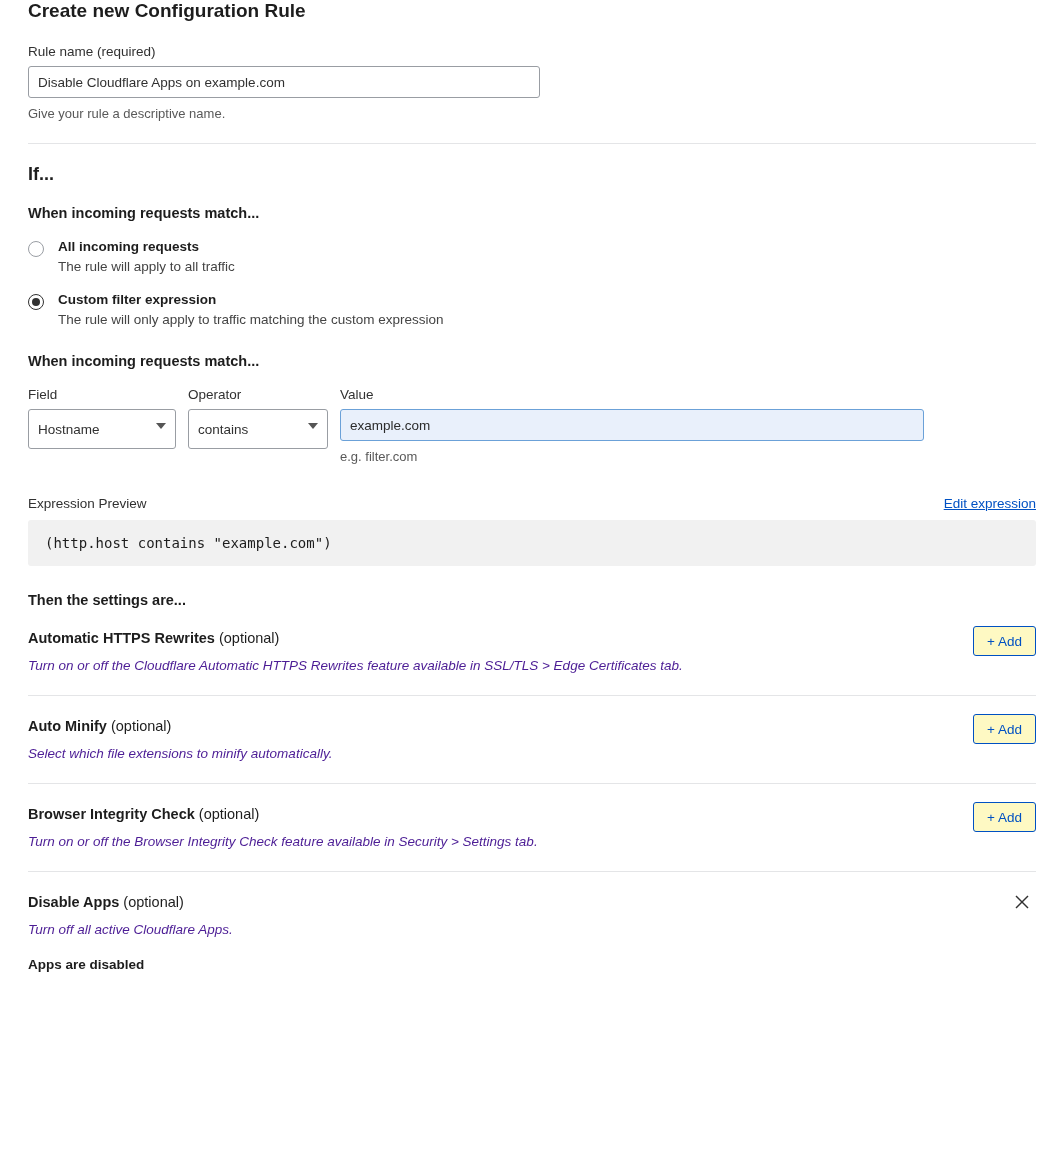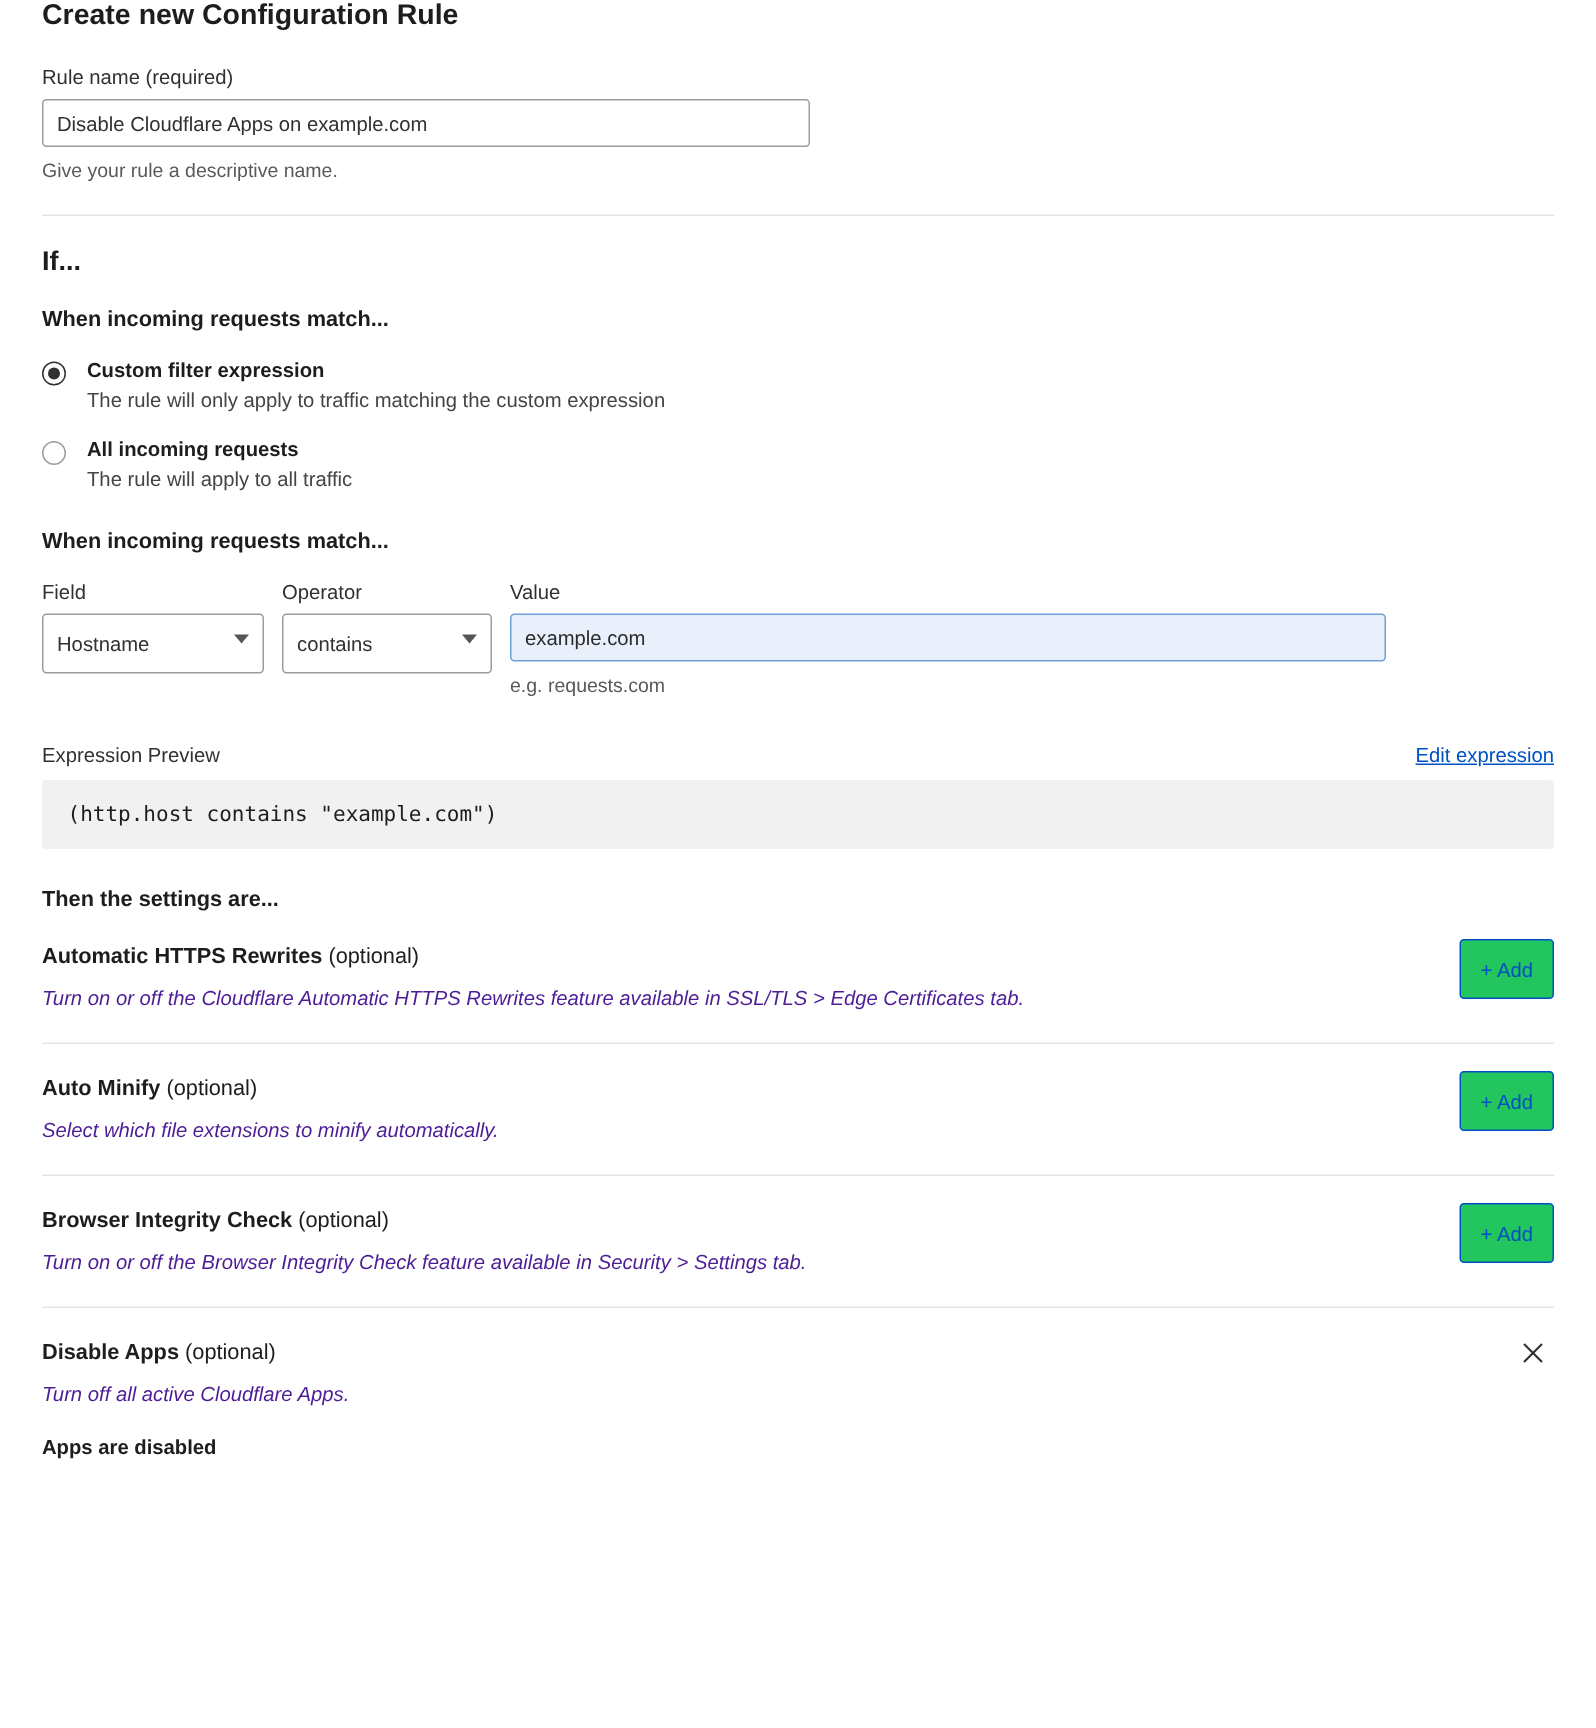--- a/index.html
+++ b/index.html
@@ -201,25 +201,25 @@
   .setting-status {
     font-size: 13.5px;
     font-weight: bold;
     color: #1d1d1d;
     margin-top: 20px;
   }
   .add-btn {
     position: absolute;
     right: 0;
     top: 18px;
-    height: 40px;
+    height: 30px;
     padding: 0 13px;
     border: 1px solid #0051c3;
     border-radius: 3px;
-    background: #22c55e;
+    background: #fef9c3;
     color: #0051c3;
     font-size: 13.5px;
     font-family: "Liberation Sans", sans-serif;
     cursor: pointer;
   }
   .close-btn {
     position: absolute;
     right: 2px;
     top: 18px;
     width: 24px; height: 24px;
@@ -243,32 +243,32 @@
     <input class="text-input" type="text" value="Disable Cloudflare Apps on example.com" style="">
     <div class="helper">Give your rule a descriptive name.</div>
   </div>
 
   <hr class="divider">
 
   <div class="section-h">If...</div>
   <div class="sub-h">When incoming requests match...</div>
 
   <div class="radio-row">
+    <span class="radio"></span>
+    <span class="radio-texts">
+      <span class="radio-title">All incoming requests</span>
+      <span class="radio-desc">The rule will apply to all traffic</span>
+    </span>
+  </div>
+
+  <div class="radio-row">
     <span class="radio checked"></span>
     <span class="radio-texts">
       <span class="radio-title">Custom filter expression</span>
       <span class="radio-desc">The rule will only apply to traffic matching the custom expression</span>
-    </span>
-  </div>
-
-  <div class="radio-row">
-    <span class="radio"></span>
-    <span class="radio-texts">
-      <span class="radio-title">All incoming requests</span>
-      <span class="radio-desc">The rule will apply to all traffic</span>
     </span>
   </div>
 
   <div class="sub-h" style="margin-top:26px;">When incoming requests match...</div>
 
   <div class="expr-row">
     <div class="col-field">
       <div class="field-label">Field</div>
       <div class="select">
         <span>Hostname</span>
@@ -280,21 +280,21 @@
       <div class="field-label">Operator</div>
       <div class="select">
         <span>contains</span>
         <span class="caret"></span>
       </div>
     </div>
 
     <div class="col-val">
       <div class="field-label">Value</div>
       <input class="value-input" type="text" value="example.com" style="">
-      <div class="value-hint">e.g. requests.com</div>
+      <div class="value-hint">e.g. filter.com</div>
     </div>
 
   </div>
 
   <div class="preview-head">
     <span class="preview-label">Expression Preview</span>
     <span class="edit-link">Edit expression</span>
   </div>
   <div class="preview-box">(http.host contains "example.com")</div>
 

